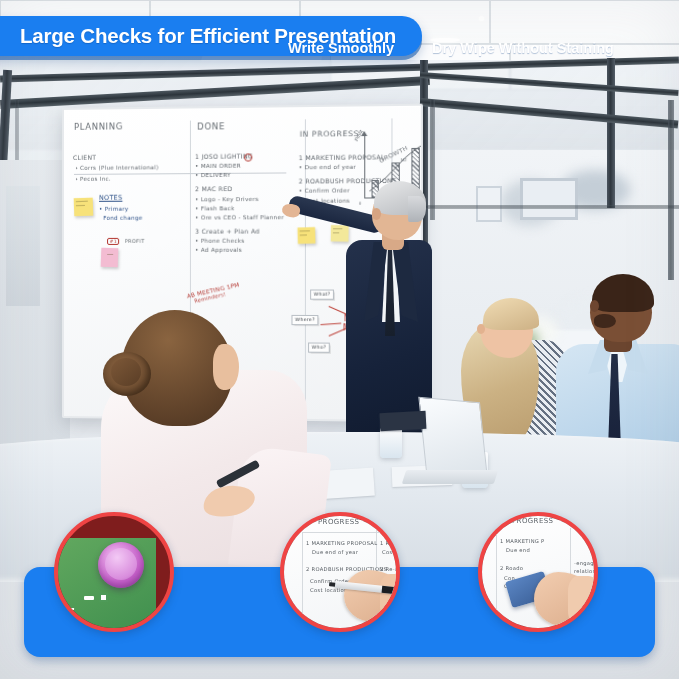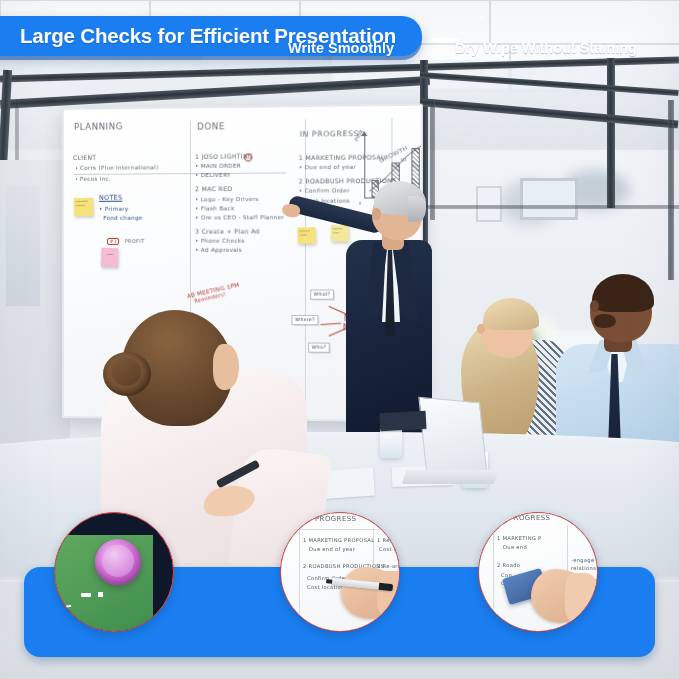--- a/index.html
+++ b/index.html
@@ -105,21 +105,21 @@
 
   
   .featbar { position:absolute; left:24px; top:567px; width:631px; height:90px;
     background:#1a7ef0; border-radius:16px;
     box-shadow:0 4px 10px rgba(10,60,130,.3);
   }
   .flabel { position:absolute; top:40px; color:#fff; font-size:14.5px; font-weight:bold;
     white-space:nowrap; text-align:center; text-shadow:0 1px 1px rgba(8,60,130,.3); }
 
   .fcircle { position:absolute; width:120px; height:120px; border-radius:50%;
-    background:#0f172a; border:1px solid #ef4444; overflow:hidden;
+    background:#7f1d1d; border:4px solid #ef4444; overflow:hidden;
     box-shadow:0 3px 9px rgba(20,60,110,.3); }
   .fc-inner { position:absolute; inset:0; }
 
   
   .greennote { position:absolute; left:-6px; top:22px; width:104px; height:96px;
      background:linear-gradient(150deg,#62a85f,#3f8f4e); }
   .magnet { position:absolute; left:40px; top:26px; width:46px; height:46px; border-radius:50%;
      background:radial-gradient(circle at 36% 30%,#efb4ef,#c45fc8 62%,#9a3fa3);
      box-shadow:0 3px 6px rgba(60,20,70,.35), inset 0 -3px 6px rgba(90,30,100,.35); }
   .magnet:after { content:""; position:absolute; left:7px; top:6px; width:32px; height:32px;
@@ -477,15 +477,15 @@
       <div class="cw-t hand" style="left:22px;top:67px;">Co</div>
       <div class="cw-t hand" style="left:92px;top:44px;">-engage</div>
       <div class="cw-t hand" style="left:92px;top:52px;">relations</div>
       <div class="cw-t hand" style="left:92px;top:64px;">1 Cold call</div>
       <div class="cw-t hand" style="left:92px;top:76px;">2 Plan new</div>
       <div class="eraser" style="left:26px;top:60px;"></div>
       <div class="handhold" style="left:52px;top:56px;width:58px;height:54px;"></div>
       <div style="position:absolute;left:86px;top:60px;width:34px;height:50px;background:#f0cbae;border-radius:30% 40% 40% 30%;"></div>
     </div>
   </div>
-  <div class="flabel" style="left:446px;width:200px;">Dry Wipe Without Staining</div>
+  <div class="flabel" style="left:423px;width:200px;">Dry Wipe Without Staining</div>
 
 </div>
 
 </body></html>

